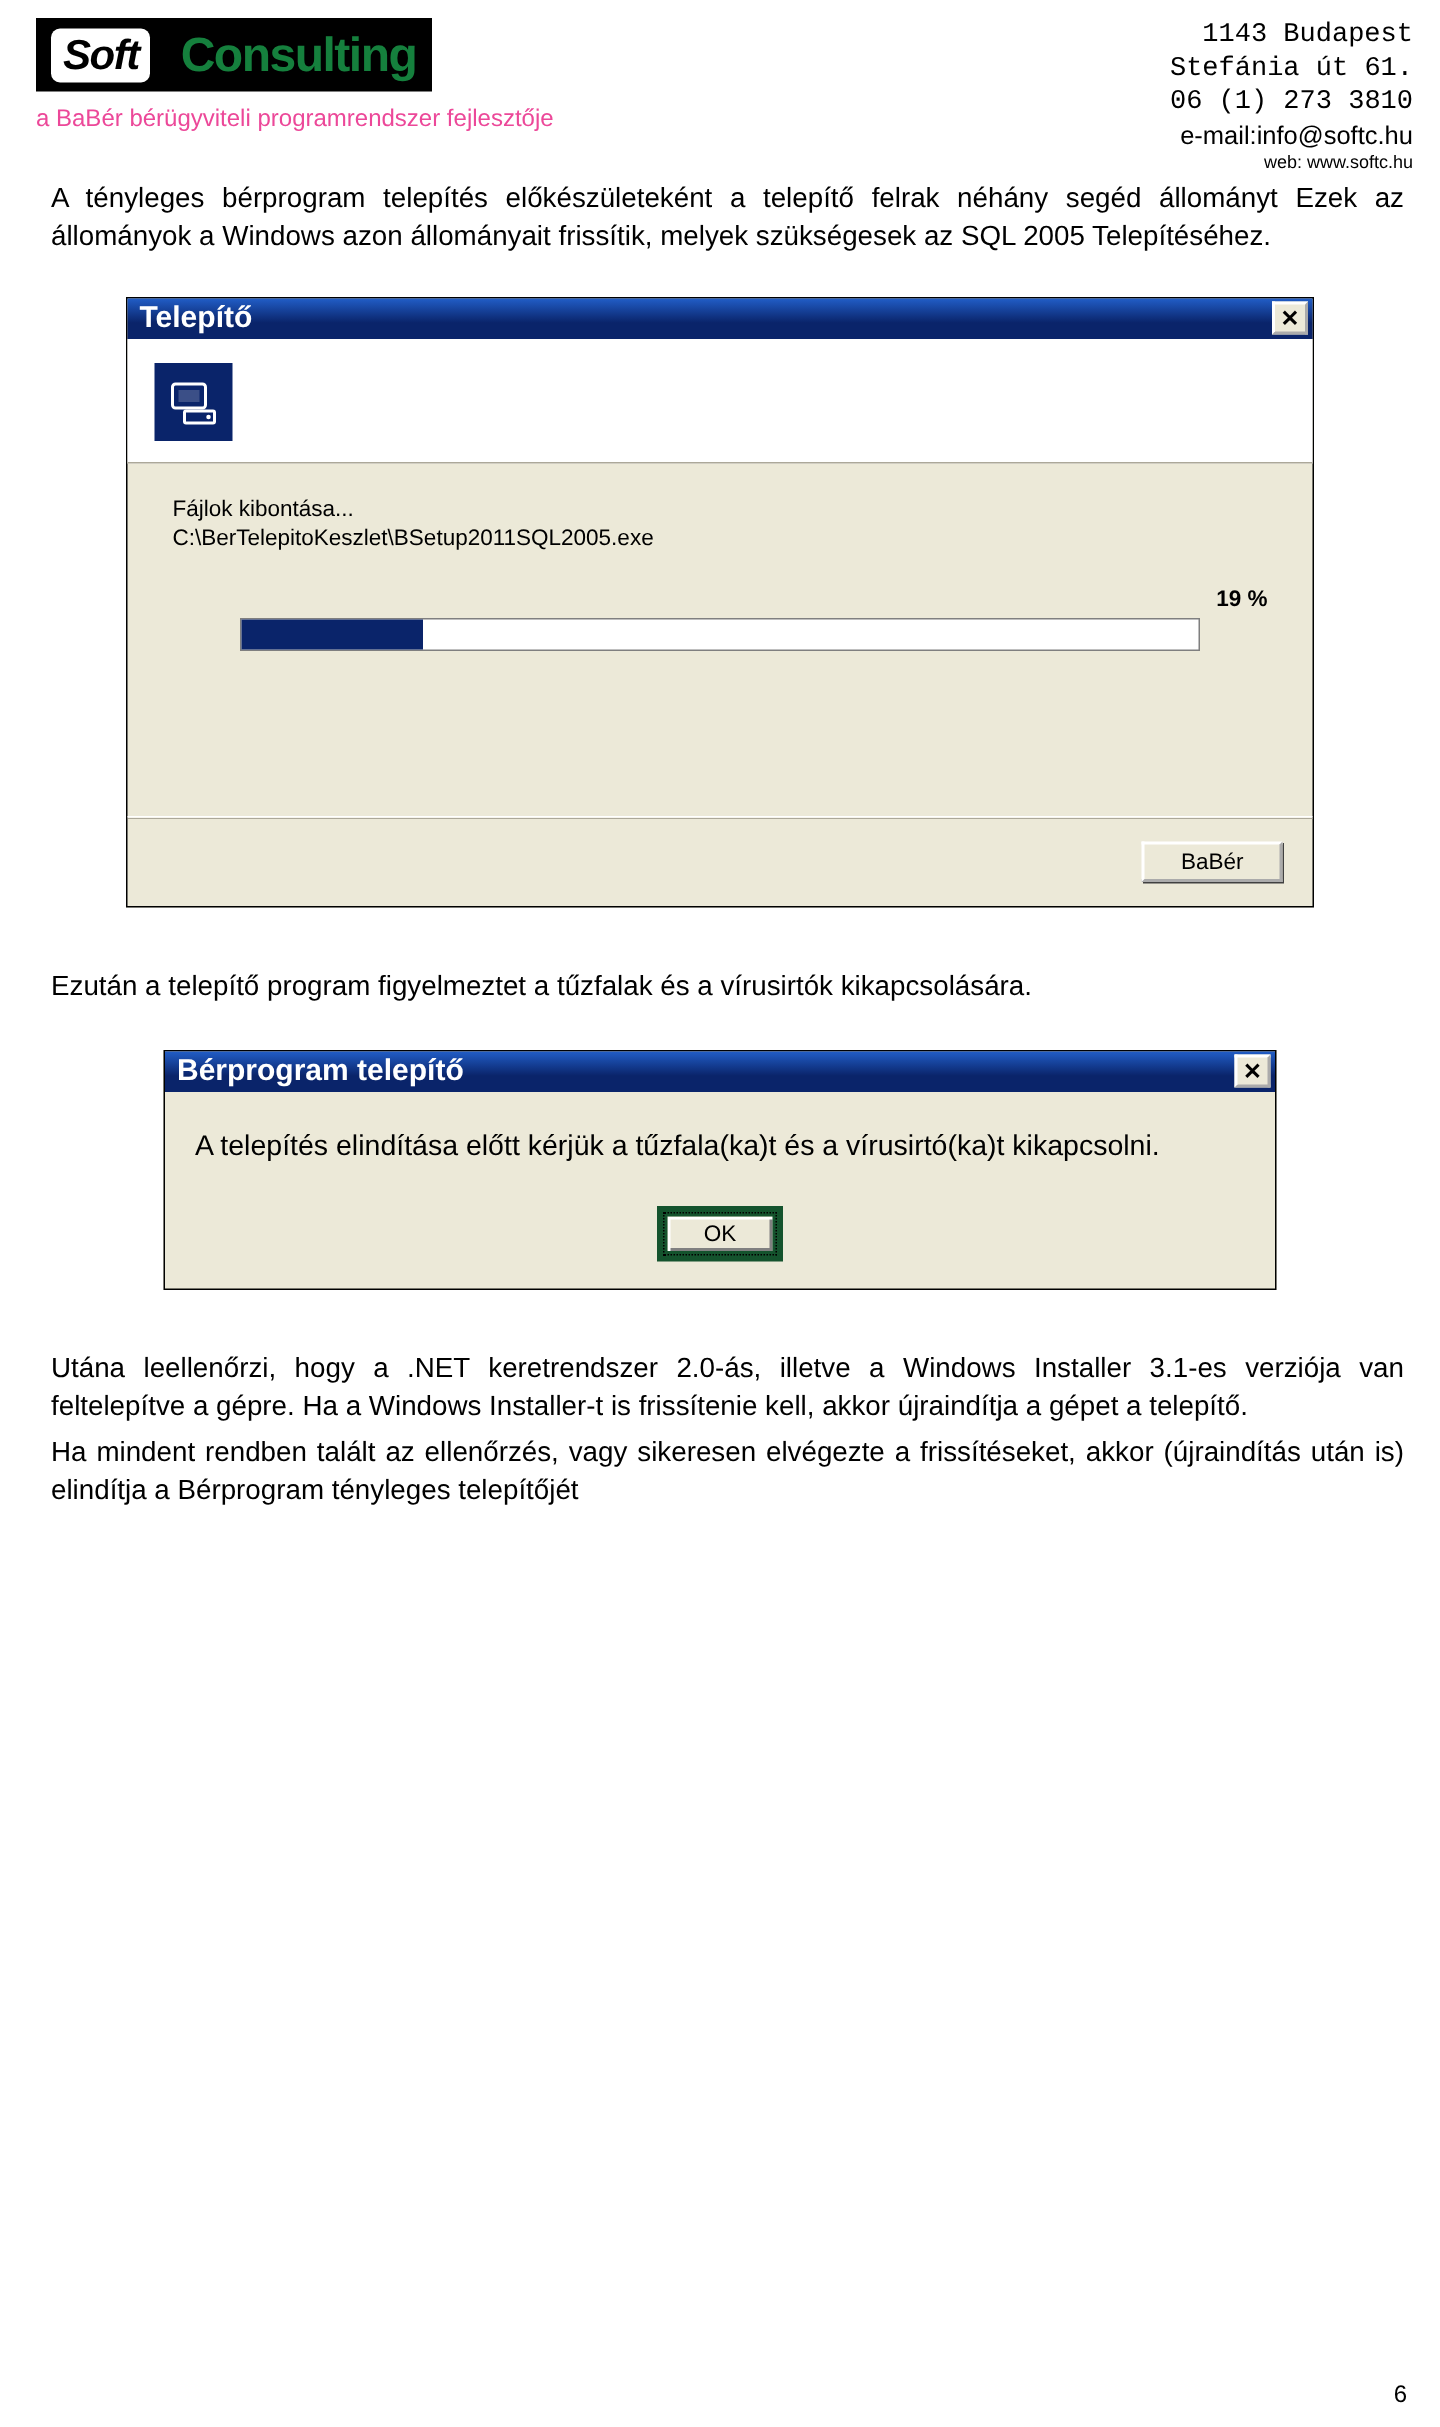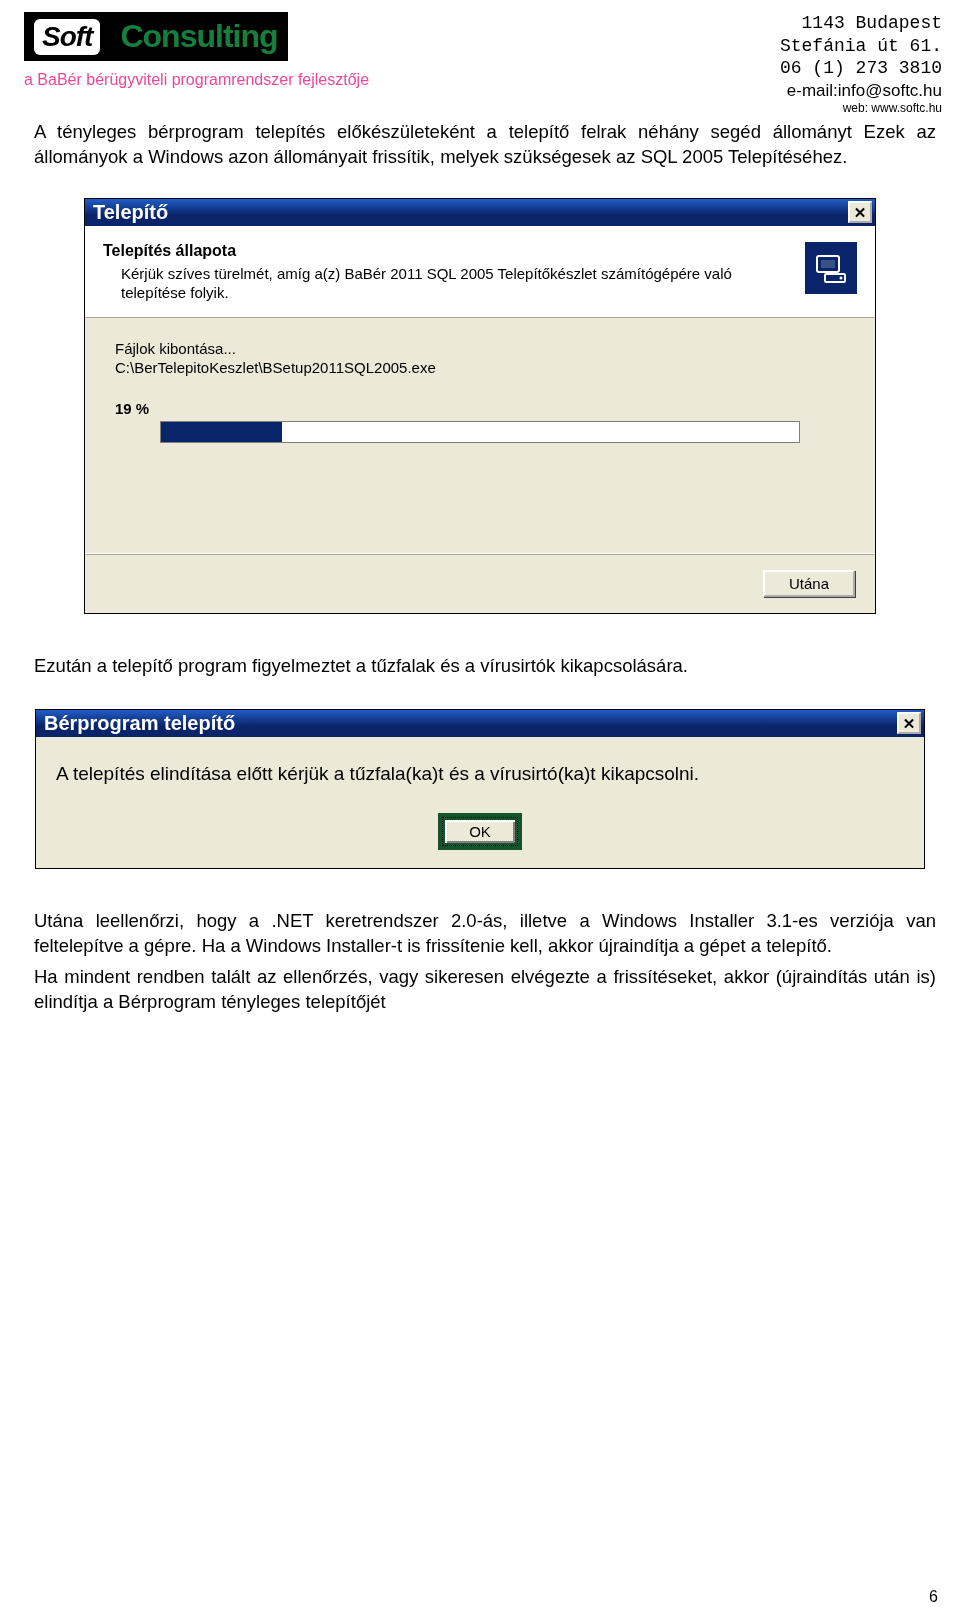--- a/index.html
+++ b/index.html
@@ -120,21 +120,21 @@
     flex-shrink: 0;
   }
   .install-icon svg { display: block; }
   .dlg-mid {
     padding: 22px 30px 10px 30px;
     font-size: 15px;
   }
   .dlg-mid .line1 { margin-bottom: 2px; }
   .progress-wrap {
     margin-top: 24px;
-    text-align: left;
+    text-align: right;
   }
   .progress-pct { font-size: 15px; font-weight: bold; margin-bottom: 4px; }
   .progress-bar {
     height: 22px;
     border: 1px solid #7f7f7f;
     background: #fff;
     position: relative;
     width: 640px;
     margin: 0 auto;
   }
@@ -162,21 +162,21 @@
     outline: 1px dotted #000;
     outline-offset: -5px;
     border: 7px solid #14532d;
     box-shadow: inset 2px 2px 0 #fff, inset -2px -2px 0 #808080;
     text-align: right;
   }
 
   
   .dialog2 {
     margin: 30px auto 0 auto;
-    width: 890px;
+    width: 742px;
     border: 1px solid #000;
     background: #ece9d8;
     font-family: Tahoma, sans-serif;
   }
   .dlg2-body {
     padding: 26px 20px 28px 20px;
     font-size: 19px;
     text-align: left;
   }
   .dlg2-btn-row {
@@ -216,24 +216,20 @@
 <div class="body-text">A tényleges bérprogram telepítés előkészületeként a telepítő felrak néhány segéd állományt Ezek az állományok a Windows azon állományait frissítik, melyek szükségesek az SQL 2005 Telepítéséhez.</div>
 
 <div class="dialog">
   <div class="dlg-title">
     <span>Telepítő</span>
     <div class="close-btn">
       <span>✕</span>
     </div>
   </div>
   <div class="dlg-top">
-    <div class="dlg-top-text">
-      <div class="h1">Telepítés állapota</div>
-      <div class="p">Kérjük szíves türelmét, amíg a(z) BaBér 2011 SQL 2005 Telepítőkészlet számítógépére való telepítése folyik.</div>
-    </div>
     <div class="install-icon">
       <svg width="40" height="40" viewBox="0 0 40 40">
         <rect x="6" y="8" width="22" height="16" rx="2" fill="none" stroke="#fff" stroke-width="2"></rect>
         <rect x="10" y="12" width="14" height="8" fill="#fff" opacity="0.2"></rect>
         <rect x="14" y="26" width="20" height="8" rx="1" fill="none" stroke="#fff" stroke-width="2"></rect>
         <circle cx="30" cy="30" r="1.5" fill="#fff"></circle>
       </svg>
     </div>
   </div>
   <div class="dlg-mid">
@@ -241,21 +237,21 @@
     <div>C:\BerTelepitoKeszlet\BSetup2011SQL2005.exe</div>
     <div class="progress-wrap">
       <div class="progress-pct">19 %</div>
       <div class="progress-bar">
         <div class="progress-fill"></div>
       </div>
     </div>
     <div style="height:100px"></div>
   </div>
   <div class="dlg-bottom">
-    <button class="btn">Utána</button>
+    <button class="btn">BaBér</button>
   </div>
 </div>
 
 <div class="body-text mt">Ezután a telepítő program figyelmeztet a tűzfalak és a vírusirtók kikapcsolására.</div>
 
 <div class="dialog2">
   <div class="dlg-title">
     <span>Bérprogram telepítő</span>
     <div class="close-btn">
       <span>✕</span>

